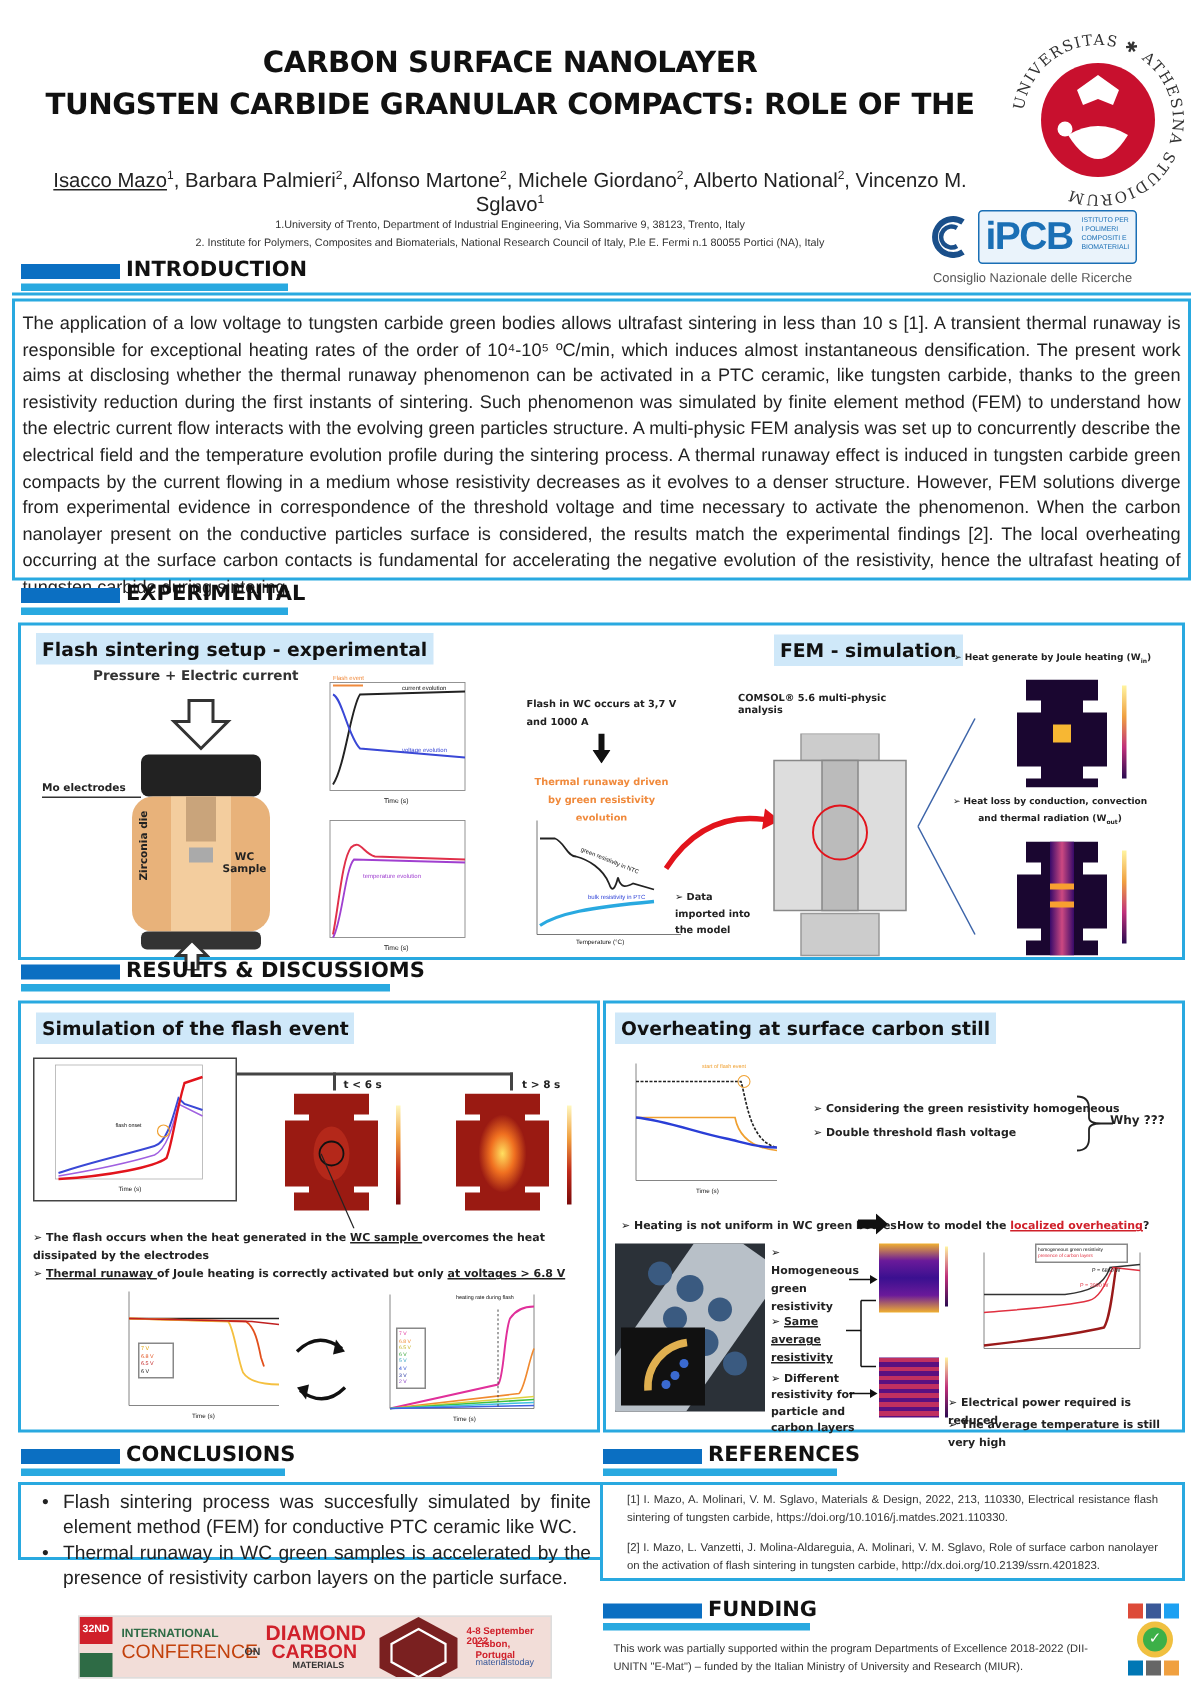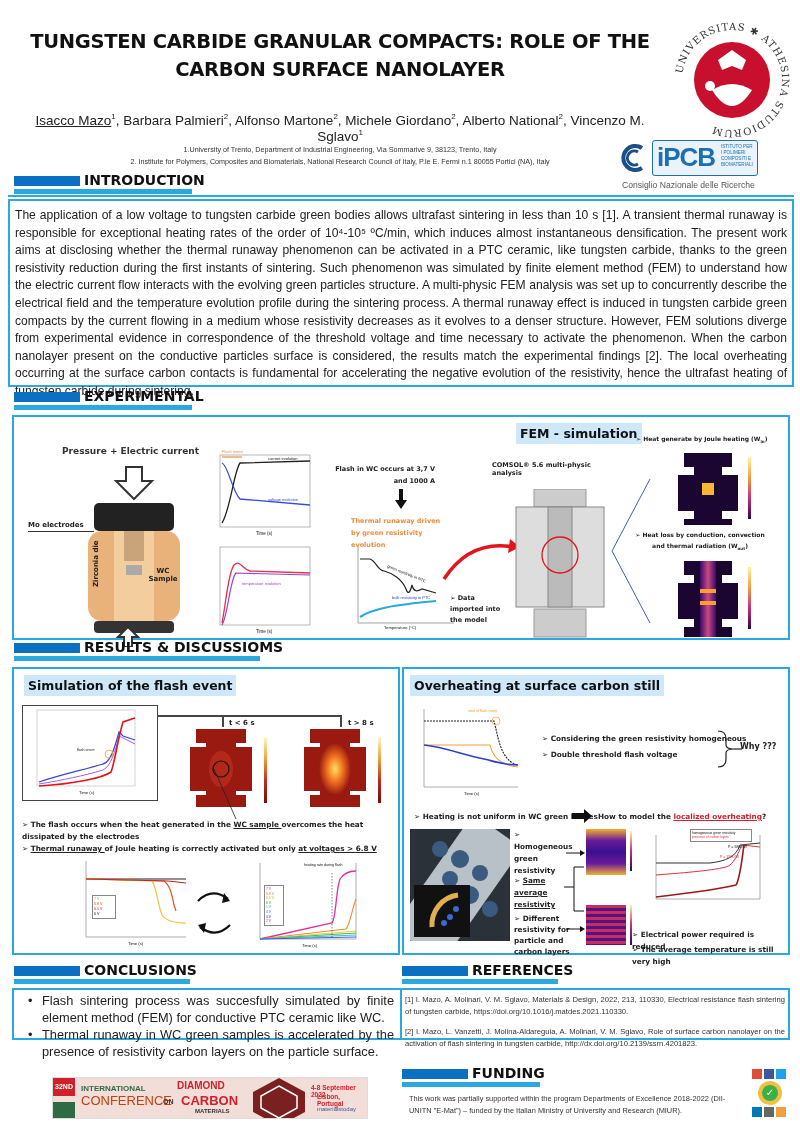--- a/index.html
+++ b/index.html
@@ -24,22 +24,22 @@
 .bul{font-family:"DejaVu Sans",sans-serif;font-size:7.3px;font-weight:bold;color:#222;line-height:12px}
 .bul u{text-decoration:underline}
 .concl{font-size:12.8px;line-height:17px;color:#222;text-align:justify}
 .refs{font-size:7.6px;line-height:12px;color:#333;text-align:justify}
 .fund{font-size:7.4px;line-height:12px;color:#333}
 </style>
 </head>
 <body>
 
 <div class="abs title">
+  <div>CARBON SURFACE NANOLAYER</div>
   <div>TUNGSTEN CARBIDE GRANULAR COMPACTS: ROLE OF THE</div>
-  <div>CARBON SURFACE NANOLAYER</div>
 </div>
 
 <div class="abs authors">
   <u>Isacco Mazo</u><sup>1</sup>,
   <span>Barbara Palmieri</span><sup>2</sup>,
   <span>Alfonso Martone</span><sup>2</sup>,
   <span>Michele Giordano</span><sup>2</sup>,
   <span>Alberto National</span><sup>2</sup>,
   <span>Vincenzo M. Sglavo</span><sup>1</sup>
 </div>
@@ -85,20 +85,21 @@
   <span>The application of a low voltage to tungsten carbide green bodies allows ultrafast sintering in less than 10 s [1]. A transient thermal runaway is responsible for exceptional heating rates of the order of 10⁴-10⁵ ºC/min, which induces almost instantaneous densification. The present work aims at disclosing whether the thermal runaway phenomenon can be activated in a PTC ceramic, like tungsten carbide, thanks to the green resistivity reduction during the first instants of sintering. Such phenomenon was simulated by finite element method (FEM) to understand how the electric current flow interacts with the evolving green particles structure. A multi-physic FEM analysis was set up to concurrently describe the electrical field and the temperature evolution profile during the sintering process. A thermal runaway effect is induced in tungsten carbide green compacts by the current flowing in a medium whose resistivity decreases as it evolves to a denser structure. However, FEM solutions diverge from experimental evidence in correspondence of the threshold voltage and time necessary to activate the phenomenon. When the carbon nanolayer present on the conductive particles surface is considered, the results match the experimental findings [2]. The local overheating occurring at the surface carbon contacts is fundamental for accelerating the negative evolution of the resistivity, hence the ultrafast heating of tungsten carbide during sintering.</span>
 </div>
 
 <div class="abs sec-head" style="left:14px;top:390px;width:200px">
   <div class="bar1"></div>
   <div class="bar2" style="width:178px"></div>
   <div class="lbl">EXPERIMENTAL</div>
 </div>
 <div class="abs box" style="left:12px;top:415px;width:778px;height:225px">
 
+  <div class="abs sub-head" style="left:10px;top:5px">Flash sintering setup - experimental</div>
   <div class="abs" style="left:48px;top:29px;font-family:'DejaVu Sans',sans-serif;font-weight:bold;font-size:9px;color:#333">Pressure + Electric current</div>
 
   <svg class="abs" style="left:60px;top:44px" width="120" height="180">
     <path d="M52 6 h16 v14 h10 l-18 18 l-18 -18 h10z" fill="#fff" stroke="#333" stroke-width="2"></path>
     <rect x="20" y="42" width="80" height="28" rx="5" fill="#222"></rect>
     <rect x="14" y="70" width="92" height="90" rx="14" fill="#e8b27a"></rect>
     <rect x="40" y="70" width="40" height="90" fill="#f5d3a8" opacity=".8"></rect>
     <rect x="50" y="70" width="20" height="30" fill="#c9a47b"></rect>
     <rect x="52" y="104" width="16" height="10" fill="#aaa"></rect>
     <rect x="20" y="160" width="80" height="12" rx="4" fill="#333"></rect>
@@ -128,25 +129,25 @@
     <svg width="116" height="96">
       <rect x="14" y="4" width="90" height="78" fill="#fff" stroke="#888" stroke-width=".6"></rect>
       <path d="M16 80 C20 60 22 30 28 22 C34 16 36 26 44 28 L104 30" stroke="#e0304a" stroke-width="1.3" fill="none"></path>
       <path d="M16 82 C22 72 24 36 30 30 L104 32" stroke="#a040d0" stroke-width="1.2" fill="none"></path>
     </svg>
     <div class="abs" style="left:36px;top:38px;font-size:4px;color:#a040d0">temperature evolution</div>
     <div class="abs" style="left:50px;top:86px;font-size:4.5px">Time (s)</div>
   </div>
 
   <div class="abs sub-head" style="left:502px;top:6px">FEM - simulation</div>
-  <div class="abs small" style="left:321px;top:46px;width:100px;text-align:right;font-size:6.5px;line-height:12px">Flash in WC occurs at 3,7 V and 1000 A</div>
+  <div class="abs small" style="left:337px;top:46px;width:100px;text-align:left;font-size:6.5px;line-height:12px">Flash in WC occurs at 3,7 V and 1000 A</div>
   <svg class="abs" style="left:381px;top:72px" width="12" height="20">
       <path d="M4 0 h4 v11 h4 l-6 9 l-6 -9 h4z" fill="#111"></path>
     </svg>
-  <div class="abs small orange" style="left:337px;top:98px;width:100px;text-align:left;font-size:6.5px;line-height:12px">Thermal runaway driven by green resistivity evolution</div>
+  <div class="abs small orange" style="left:337px;top:98px;width:100px;text-align:center;font-size:6.5px;line-height:12px">Thermal runaway driven by green resistivity evolution</div>
   <div class="abs" style="left:338px;top:128px;width:104px;height:88px">
     <svg width="104" height="88">
       <rect x="6" y="2" width="96" height="76" fill="#fff"></rect>
       <line x1="6" y1="2" x2="6" y2="78" stroke="#666" stroke-width=".6"></line>
       <line x1="6" y1="78" x2="102" y2="78" stroke="#666" stroke-width=".6"></line>
       <path d="M8 14 L18 14 C24 16 26 26 32 26 C40 28 50 34 54 44 C56 50 58 48 60 40 C62 48 66 46 70 44 L84 48" stroke="#222" stroke-width="1.2" fill="none"></path>
       <path d="M8 72 C20 64 40 60 84 56" stroke="#29a9e0" stroke-width="2.2" fill="none"></path>
     </svg>
     <div class="abs" style="left:34px;top:26px;font-size:4px;transform:rotate(22deg)">green resistivity in NTC</div>
     <div class="abs" style="left:40px;top:50px;font-size:4px;color:#2a3ed6">bulk resistivity in PTC</div>
@@ -398,38 +399,38 @@
   <div style="position:relative;padding-left:14px"><span style="position:absolute;left:0">•</span><span>Flash sintering process was succesfully simulated by finite element method (FEM) for conductive PTC ceramic like WC.</span></div>
   <div style="position:relative;padding-left:14px"><span style="position:absolute;left:0">•</span><span>Thermal runaway in WC green samples is accelerated by the presence of resistivity carbon layers on the particle surface.</span></div>
 </div>
 
 <div class="abs" style="left:52px;top:1077px;width:316px;height:42px;background:#f2ddd8;overflow:hidden;border:1px solid #ddd">
   <div class="abs" style="left:0;top:0;width:22px;height:18px;background:#d0202a;color:#fff;font-size:7px;font-weight:bold;text-align:center;line-height:18px">32ND</div>
   <div class="abs" style="left:0;top:24px;width:22px;height:18px;background:#2e6b45"></div>
   <div class="abs" style="left:28px;top:6px;font-size:8px;font-weight:bold;color:#2e6b45">INTERNATIONAL</div>
   <div class="abs" style="left:28px;top:15px;font-size:13px;font-weight:normal;color:#c2410c">CONFERENCE</div>
   <div class="abs" style="left:110px;top:20px;font-size:7px;font-weight:bold;color:#333">ON</div>
-  <div class="abs" style="left:124px;top:2px;font-size:10px;font-weight:bold;color:#d0202a">DIAMOND</div>
+  <div class="abs" style="left:124px;top:2px;font-size:14px;font-weight:bold;color:#d0202a">DIAMOND</div>
   <div class="abs" style="left:128px;top:15px;font-size:13px;font-weight:bold;color:#d0202a">CARBON</div>
   <div class="abs" style="left:142px;top:30px;font-size:6px;font-weight:bold;color:#333">MATERIALS</div>
   <svg class="abs" style="left:196px;top:-2px" width="60" height="46">
     <polygon points="30,2 56,16 56,36 30,50 4,36 4,16" fill="#7a2020"></polygon>
     <polygon points="30,10 48,20 48,32 30,42 12,32 12,20" fill="none" stroke="#fff" stroke-width="1.5"></polygon>
   </svg>
   <div class="abs" style="left:258px;top:6px;font-size:6.5px;font-weight:bold;color:#d0202a">4-8 September 2022</div>
   <div class="abs" style="left:264px;top:15px;font-size:6.5px;font-weight:bold;color:#d0202a">Lisbon, Portugal</div>
   <div class="abs" style="left:264px;top:28px;font-size:6px;color:#3a5a9a">materialstoday</div>
 </div>
 
 <div class="abs sec-head" style="left:402px;top:964px;width:200px">
   <div class="bar1"></div>
   <div class="bar2" style="width:156px"></div>
   <div class="lbl">REFERENCES</div>
 </div>
-<div class="abs box refs" style="left:400px;top:988px;width:390px;height:52px;padding:4px 3px">
+<div class="abs box refs" style="left:400px;top:988px;width:390px;height:66px;padding:4px 16px">
   <p style="margin-bottom:8px">[1] I. Mazo, A. Molinari, V. M. Sglavo, Materials &amp; Design, 2022, 213, 110330, Electrical resistance flash sintering of tungsten carbide, https://doi.org/10.1016/j.matdes.2021.110330.</p>
   <p>[2] I. Mazo, L. Vanzetti, J. Molina-Aldareguia, A. Molinari, V. M. Sglavo, Role of surface carbon nanolayer on the activation of flash sintering in tungsten carbide, http://dx.doi.org/10.2139/ssrn.4201823.</p>
 </div>
 
 <div class="abs sec-head" style="left:402px;top:1067px;width:200px">
   <div class="bar1"></div>
   <div class="bar2" style="width:138px"></div>
   <div class="lbl">FUNDING</div>
 </div>
 <div class="abs fund" style="left:409px;top:1093px;width:320px">This work was partially supported within the program Departments of Excellence 2018-2022 (DII-UNITN "E-Mat") – funded by the Italian Ministry of University and Research (MIUR).</div>

